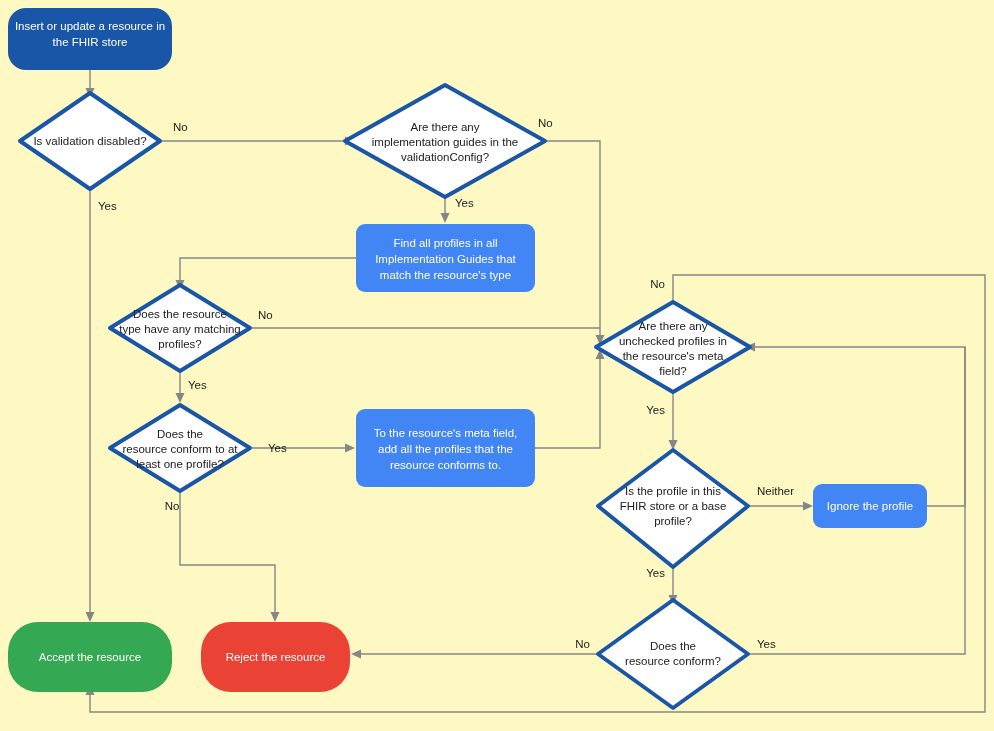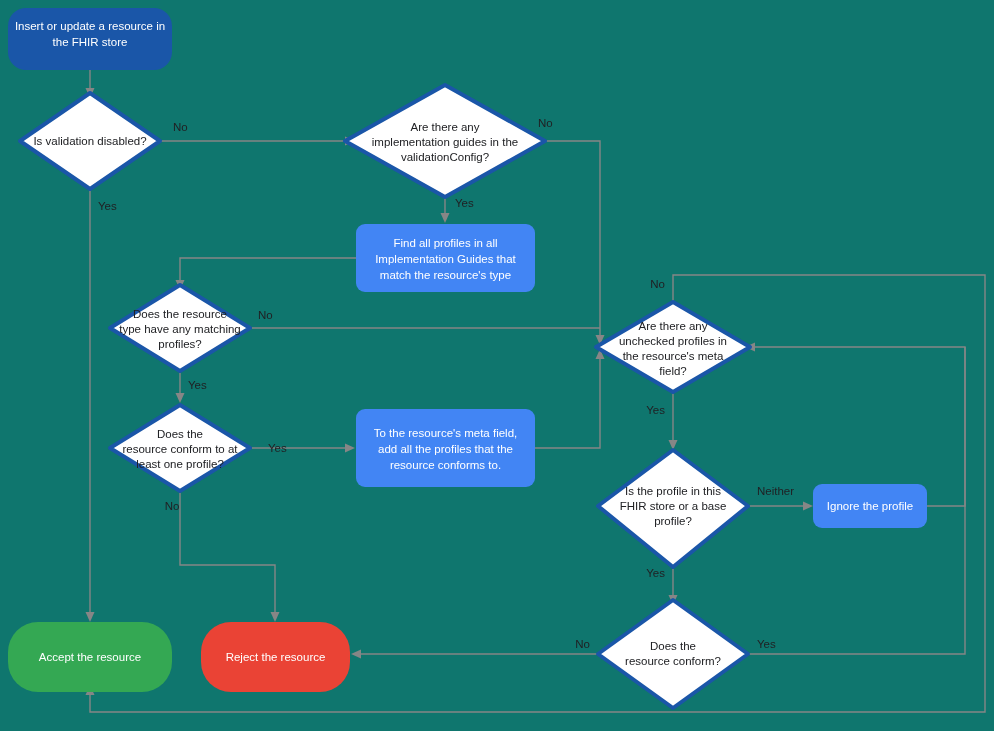--- a/index.html
+++ b/index.html
@@ -1,17 +1,17 @@
 <!DOCTYPE html>
 <html><head>
 <meta charset="utf-8">
 <style>
   html,body{margin:0;padding:0;background:#ffffff;}
   body{width:994px;height:731px;overflow:hidden;font-family:"Liberation Sans",sans-serif;}
-  #stage{position:relative;width:994px;height:731px;background:#0f766e;}
+  #stage{position:relative;width:994px;height:731px;background:#fef9c3;}
   svg#flow{position:absolute;left:0;top:0;width:994px;height:731px;display:block;}
   .node-text{font-family:"Liberation Sans",sans-serif;font-size:11.5px;fill:#202124;}
   .node-text.light{fill:#ffffff;}
   .edge-label{font-family:"Liberation Sans",sans-serif;font-size:11.5px;fill:#202124;}
   .shape-term{stroke:none;}
   .shape-proc{stroke:none;}
   .shape-dec{fill:#ffffff;stroke:#1a56a8;stroke-width:4;stroke-linejoin:round;}
   .conn{fill:none;stroke:#868686;stroke-width:1.4;}
   .conn-head{fill:#868686;}
 </style>

